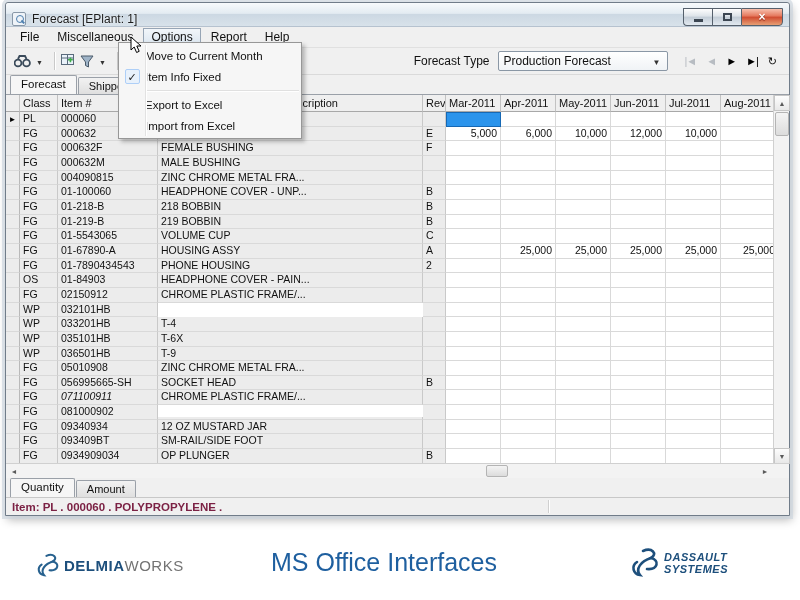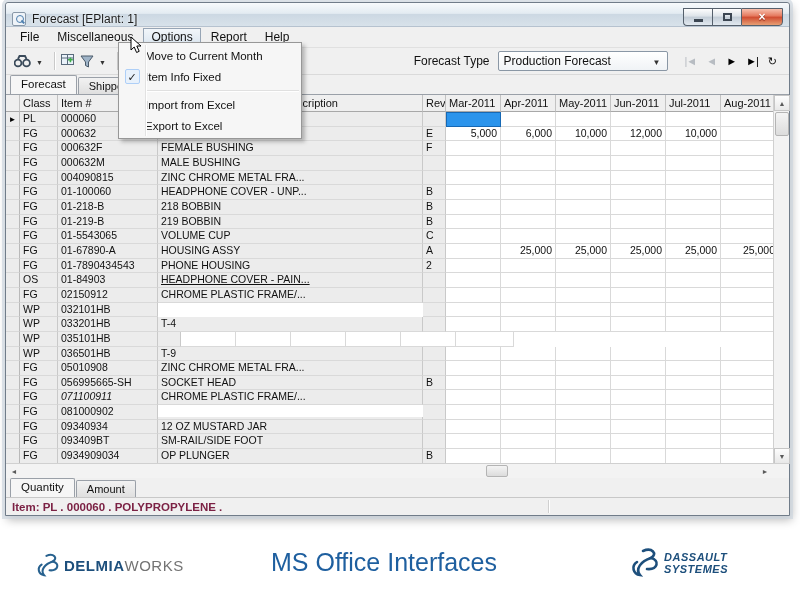--- a/index.html
+++ b/index.html
@@ -363,21 +363,21 @@
             <div class="gcell val" style="width: 55px;"></div>
             <div class="gcell val" style="width: 55px;"></div>
             <div class="gcell val" style="width: 55px;"></div>
             <div class="gcell val" style="width: 55px;"></div>
             <div class="gcell val" style="width: 58px;"></div>
           </div>
           <div class="grow">
             <div class="gcell selector" style="width: 14px;"></div>
             <div class="gcell fixed" style="width: 38px;">OS</div>
             <div class="gcell fixed" style="width: 100px;">01-84903</div>
-            <div class="gcell fixed" style="width: 265px; text-decoration: underline;">HEADPHONE COVER - PAIN...</div>
+            <div class="gcell fixed" style="width: 265px;">HEADPHONE COVER - PAIN...</div>
             <div class="gcell fixed" style="width: 23px;"></div>
             <div class="gcell val" style="width: 55px;"></div>
             <div class="gcell val" style="width: 55px;"></div>
             <div class="gcell val" style="width: 55px;"></div>
             <div class="gcell val" style="width: 55px;"></div>
             <div class="gcell val" style="width: 55px;"></div>
             <div class="gcell val" style="width: 58px;"></div>
           </div>
           <div class="grow">
             <div class="gcell selector" style="width: 14px;"></div>
@@ -415,20 +415,21 @@
             <div class="gcell val" style="width: 55px;"></div>
             <div class="gcell val" style="width: 55px;"></div>
             <div class="gcell val" style="width: 55px;"></div>
             <div class="gcell val" style="width: 55px;"></div>
             <div class="gcell val" style="width: 58px;"></div>
           </div>
           <div class="grow">
             <div class="gcell selector" style="width: 14px;"></div>
             <div class="gcell fixed" style="width: 38px;">WP</div>
             <div class="gcell fixed" style="width: 100px;">035101HB</div>
+            <div class="gcell fixed" style="width: 265px;">T-6X</div>
             <div class="gcell fixed" style="width: 23px;"></div>
             <div class="gcell val" style="width: 55px;"></div>
             <div class="gcell val" style="width: 55px;"></div>
             <div class="gcell val" style="width: 55px;"></div>
             <div class="gcell val" style="width: 55px;"></div>
             <div class="gcell val" style="width: 55px;"></div>
             <div class="gcell val" style="width: 58px;"></div>
           </div>
           <div class="grow">
             <div class="gcell selector" style="width: 14px;"></div>
@@ -565,25 +566,25 @@
         <span class="gut"></span>
         <span>Move to Current Month</span>
       </div>
       <div class="mitem">
         <span class="gut"><span class="chk">✓</span></span>
         <span>Item Info Fixed</span>
       </div>
       <div class="msep"></div>
       <div class="mitem">
         <span class="gut"></span>
-        <span>Import from Excel</span>
+        <span>Export to Excel</span>
       </div>
       <div class="mitem">
         <span class="gut"></span>
-        <span>Export to Excel</span>
+        <span>Import from Excel</span>
       </div>
     </div>
 
   <svg class="cursor" width="13" height="18" viewBox="0 0 13 18">
     <polygon points="1,1 1,14 4.2,11 6.6,16.5 9.2,15.3 6.8,10 11,10" fill="#ffffff" stroke="#000000" stroke-width="1"></polygon>
   </svg>
 
   <div class="footer">
     <div class="logo-left">
       <svg width="24" height="27" viewBox="0 0 30 32">

